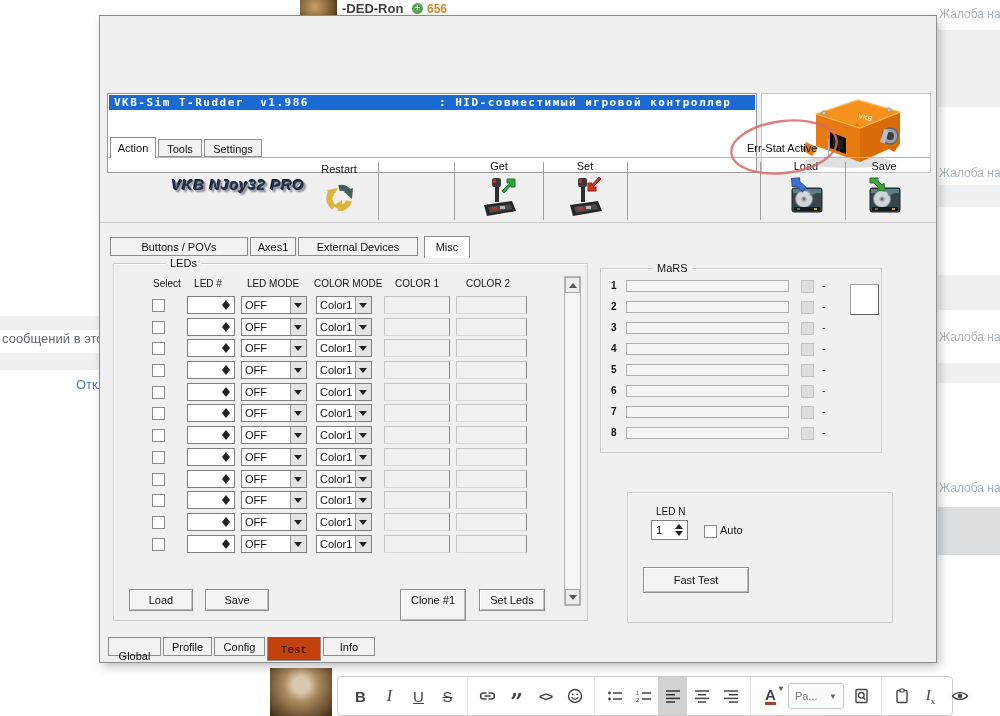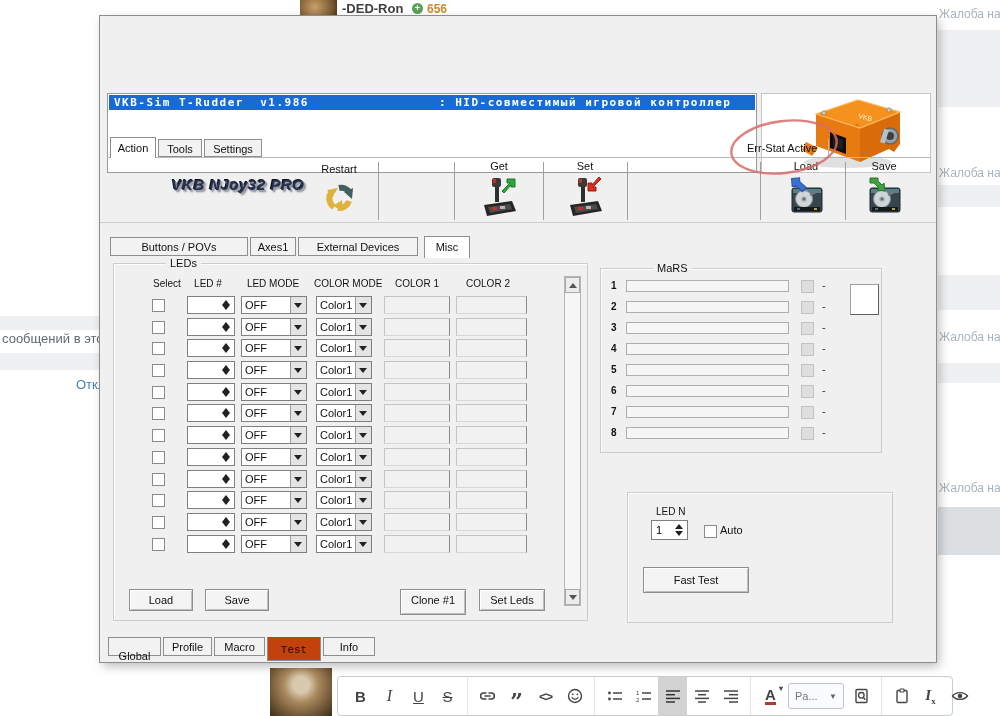--- a/index.html
+++ b/index.html
@@ -29,21 +29,21 @@
   .ebtn .u{text-decoration:underline;} .ebtn .s{text-decoration:line-through;}
   .ebtn .q{font-family:"DejaVu Serif",serif;font-size:22px;font-weight:bold;line-height:10px;margin-top:10px;}
   .ebtn .code{font-weight:bold;font-size:13px;letter-spacing:-1px;}
   .esep{width:1px;height:38px;background:#e2e5e8;margin:0 5px;flex:0 0 auto;}
   .colorA{position:relative;font-weight:bold;border-bottom:3px solid #b03a2e;line-height:14px;}
   .caret{position:absolute;top:-6px;right:-7px;font-size:8px;color:#555;}
   .pasel{width:56px;height:26px;border:1px solid #bfc5ca;border-radius:3px;background:#fafbfc;
     color:#777;font-size:11px;display:flex;align-items:center;padding:0 6px;box-sizing:border-box;
     justify-content:space-between;flex:0 0 auto;margin:0 3px;}
   .pasel .dn{font-size:8px;color:#666;}
-  .Ix{font-family:"Liberation Serif",serif;font-style:italic;font-size:15px;font-weight:bold;}
+  .Ix{font-family:"Liberation Serif",serif;font-style:italic;font-size:15px;font-weight:normal;}
   .Ix sub{font-style:normal;font-size:9px;}
   
   .win{position:absolute;left:100px;top:16px;width:836px;height:646px;background:#f0f0f0;
     box-shadow:0 0 0 1px #8c8c8c,3px 4px 10px rgba(0,0,0,.28);}
   .titlebar{position:absolute;left:0;top:0;width:100%;height:26px;background:#fff;}
   .title-text{position:absolute;left:28px;top:6px;font-size:12px;color:#111;white-space:nowrap;}
   .wbtn{position:absolute;top:3px;width:28px;height:20px;text-align:center;line-height:20px;font-size:12px;color:#333;}
   .panel{position:absolute;background:#fff;border:1px solid #9a9a9a;box-sizing:border-box;margin-top:48px;}
   .bluebar{position:absolute;left:1px;top:1px;right:1px;height:15px;background:#1a6ad4;color:#fff;
     font-family:"DejaVu Sans Mono",monospace;font-size:11px;font-weight:bold;letter-spacing:1.5px;white-space:pre;}
@@ -588,21 +588,21 @@
           </div>
         </div>
 
       <div class="sbar" style="left:450px;top:12px;height:330px;">
         <span class="sbtn up" style="top:0;"></span>
         <span class="sbtn dn" style="bottom:0;"></span>
       </div>
 
       <div class="btn" style="left:15px;top:325px;width:64px;height:22px;padding-top:4px;">Load</div>
       <div class="btn" style="left:91px;top:325px;width:64px;height:22px;padding-top:4px;">Save</div>
-      <div class="btn" style="left:286px;top:325px;width:66px;height:26px;padding-top:4px;">Clone #1</div>
+      <div class="btn" style="left:286px;top:325px;width:66px;height:32px;padding-top:4px;">Clone #1</div>
       <div class="btn" style="left:365px;top:325px;width:66px;height:22px;padding-top:4px;">Set Leds</div>
     </div>
 
     <div class="grp" style="left:500px;top:252px;width:282px;height:185px;">
       <span class="grp-cap">MaRS</span>
       <div class="abs" style="left:0;top:9px;width:282px;">
 
           <div class="mars-row">
             <span class="mars-n">1</span>
             <span class="mars-bar"></span>
@@ -669,21 +669,21 @@
         <span class="spin-up"></span>
         <span class="spin-dn"></span>
       </div>
       <span class="cb" style="position:absolute;left:76px;top:32px;"></span>
       <span class="abs" style="left:92px;top:31px;font-size:11px;color:#111;">Auto</span>
       <div class="btn" style="left:15px;top:74px;width:106px;height:26px;padding-top:6px;">Fast Test</div>
     </div>
 
     <div class="btab" style="left:8px;top:621px;width:53px;height:19px;padding-top:12px;">Global</div>
     <div class="btab" style="left:63px;top:621px;width:49px;height:19px;padding-top:3px;">Profile</div>
-    <div class="btab" style="left:114px;top:621px;width:51px;height:19px;padding-top:3px;">Macro</div>
+    <div class="btab" style="left:114px;top:621px;width:51px;height:19px;padding-top:3px;">Config</div>
     <div class="btab sel" style="left:167px;top:621px;width:54px;height:24px;padding-top:7px;">Test</div>
     <div class="btab" style="left:223px;top:621px;width:52px;height:19px;padding-top:3px;">Info</div>
   </div>
 
   <svg class="abs" style="left:700px;top:105px;pointer-events:none;" width="170" height="90" viewBox="0 0 170 90">
     <ellipse cx="84" cy="42" rx="53" ry="26" fill="none" stroke="#d96a6a" stroke-width="2.4" opacity="0.85" transform="rotate(-7 84 42)"></ellipse>
   </svg>
 
 </div>
 

